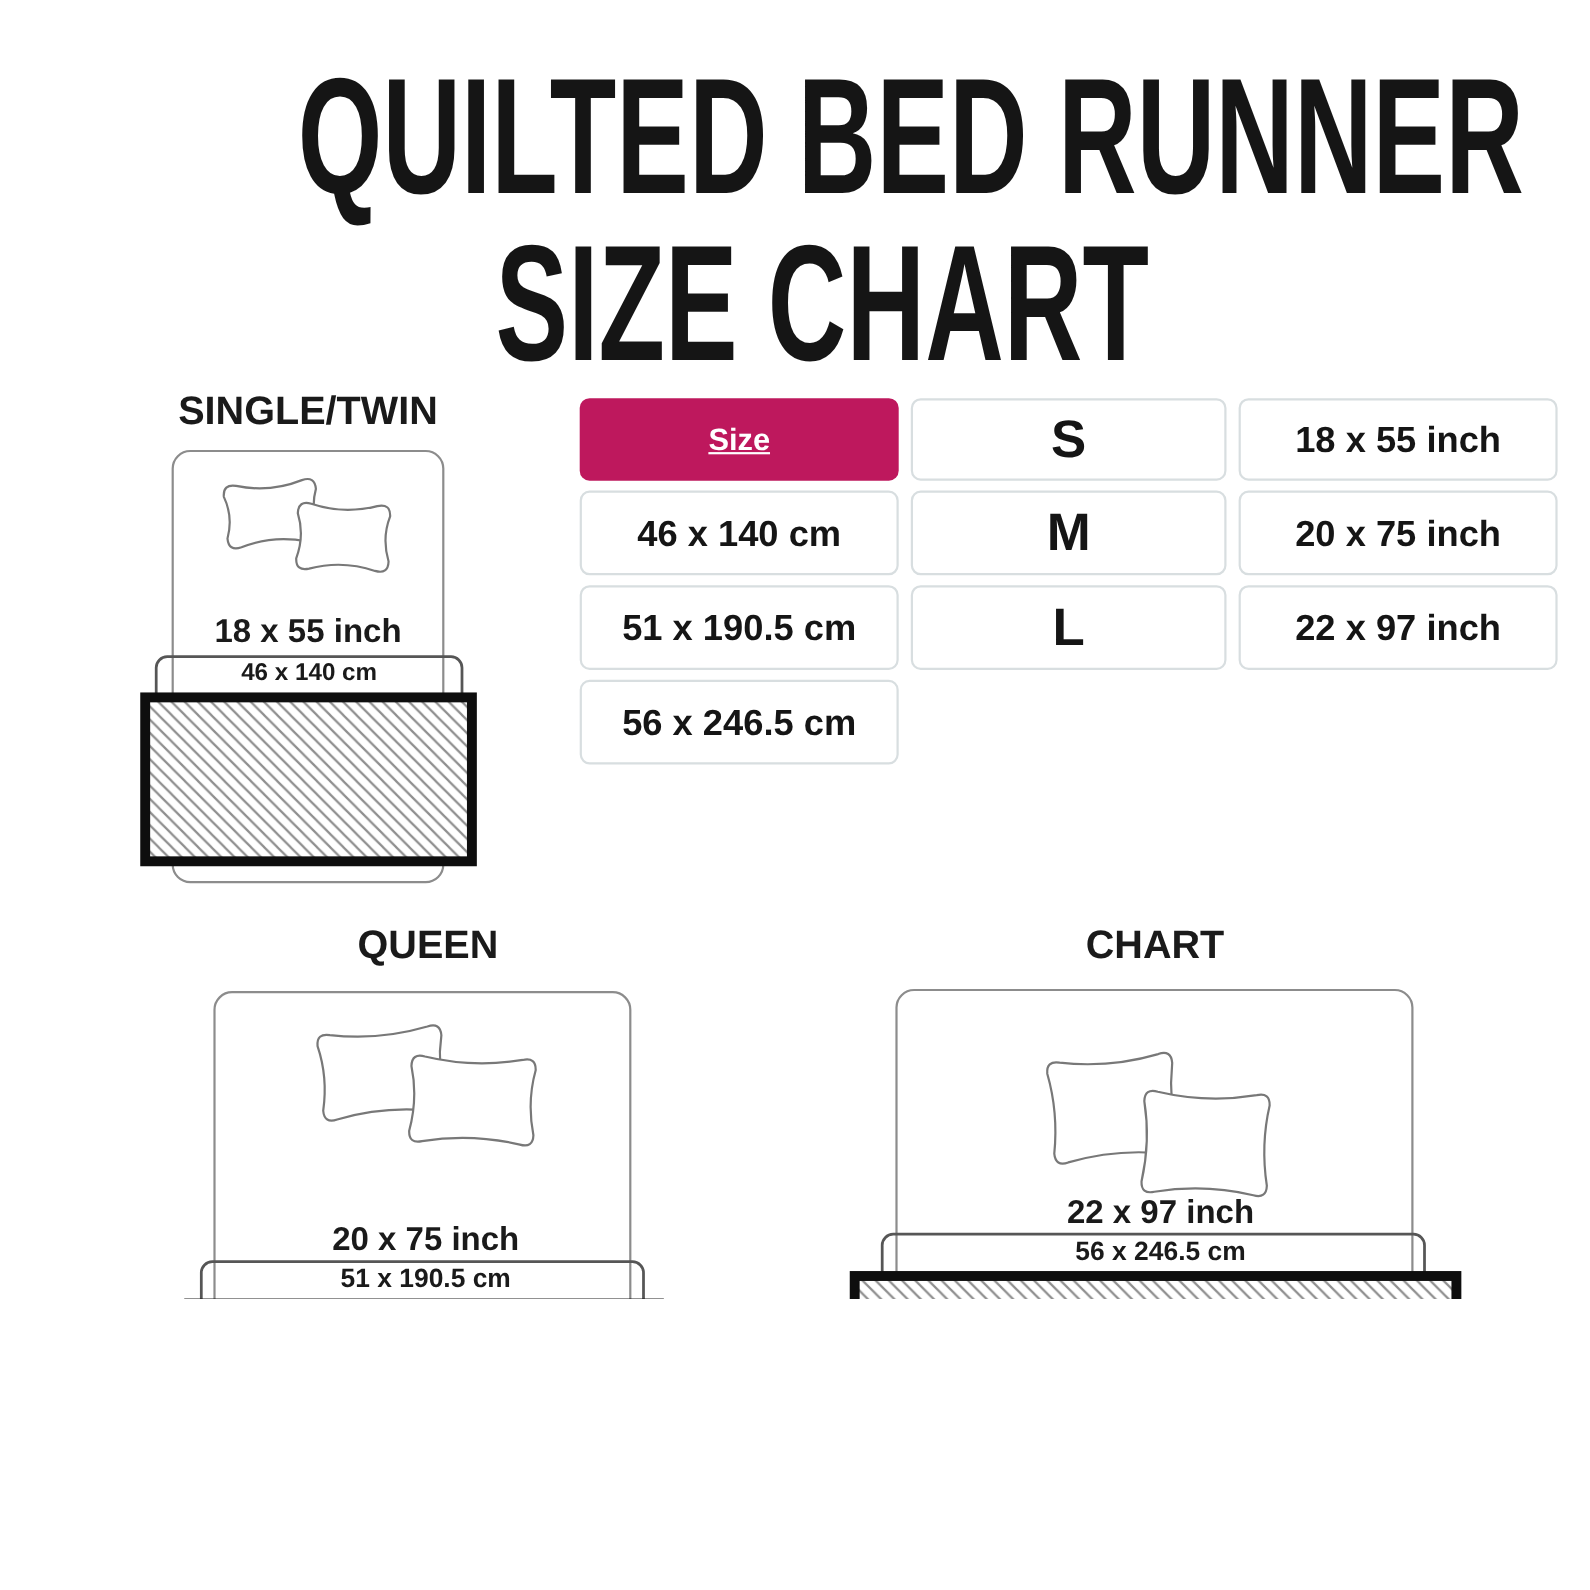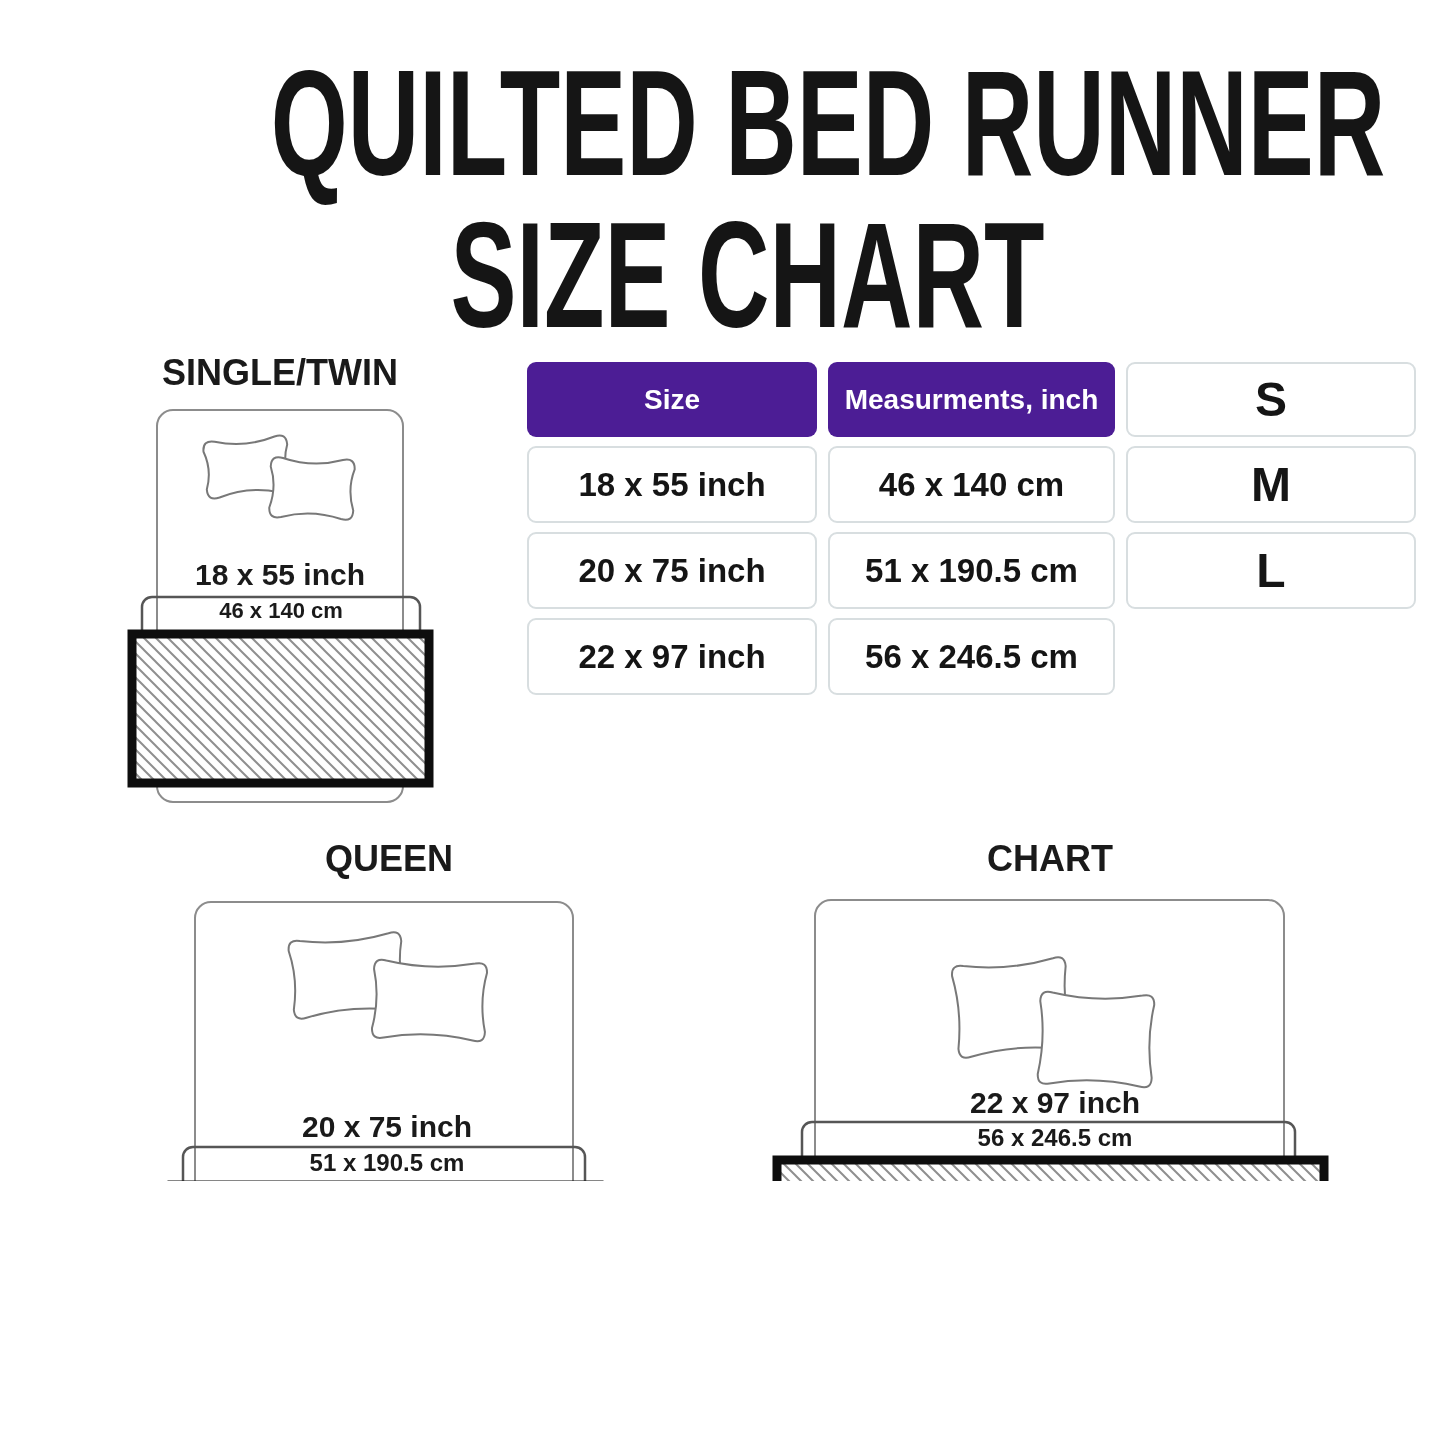--- a/index.html
+++ b/index.html
@@ -32,23 +32,23 @@
 
   
   .size-table {
     position:absolute; left:502px; top:362px;
     display:grid;
     grid-template-columns:290px 287px 290px;
     grid-template-rows:75px 77px 77px 77px;
     gap:9px 11px;
   }
   .th {
-    background:#4c1d95; color:#ffffff; border-radius:9px;
+    background:#be185d; color:#ffffff; border-radius:9px;
     display:flex; align-items:center; justify-content:center;
-    font-weight:bold; font-size:28px; white-space:nowrap;
+    font-weight:bold; font-size:28px; white-space:nowrap;text-decoration:underline;
   }
   .td {
     background:#ffffff; border:2px solid #d8dee0; border-radius:9px;
     display:flex; align-items:center; justify-content:center;
     font-weight:bold; color:#151515;
   }
   .td.size-cell { font-size:48px; }
   .td.val-cell  { font-size:33px; white-space:nowrap; }
 </style>
 </head>
@@ -71,21 +71,20 @@
     <path transform="rotate(2 192 138)" d="M 150,118 Q 150,106 162,109 Q 192,118 222,109 Q 234,106 234,118 Q 227,138 234,159 Q 234,171 222,168 Q 192,159 162,168 Q 150,171 150,159 Q 157,138 150,118 Z" fill="#ffffff" stroke="#787878" stroke-width="2"></path>
     <rect x="22" y="247" width="278" height="183" rx="10" fill="none" stroke="#565656" stroke-width="2.5"></rect>
     <rect x="12" y="284" width="297" height="149" fill="url(#hatchS)" stroke="#0e0e0e" stroke-width="9"></rect>
   </svg>
   <div class="dlabel bed-name" style="left:255px; top:352px;">SINGLE/TWIN</div>
   <div class="dlabel inch-label" style="left:255px; top:558px;">18 x 55 inch</div>
   <div class="dlabel cm-label" style="left:256px; top:598px;">46 x 140 cm</div>
 
   <div class="size-table">
     <div class="th">Size</div>
-    <div class="th">Measurments, inch</div>
 
     <div class="td size-cell">S</div>
     <div class="td val-cell">18 x 55 inch</div>
     <div class="td val-cell">46 x 140 cm</div>
 
     <div class="td size-cell">M</div>
     <div class="td val-cell">20 x 75 inch</div>
     <div class="td val-cell">51 x 190.5 cm</div>
 
     <div class="td size-cell">L</div>

